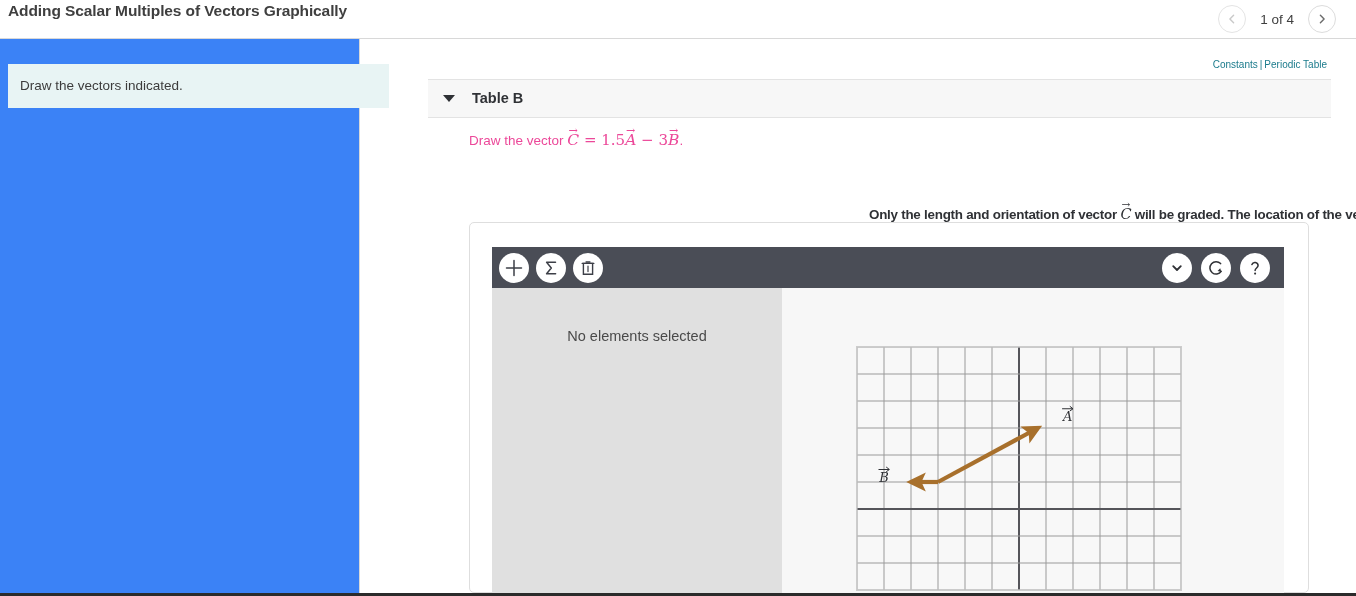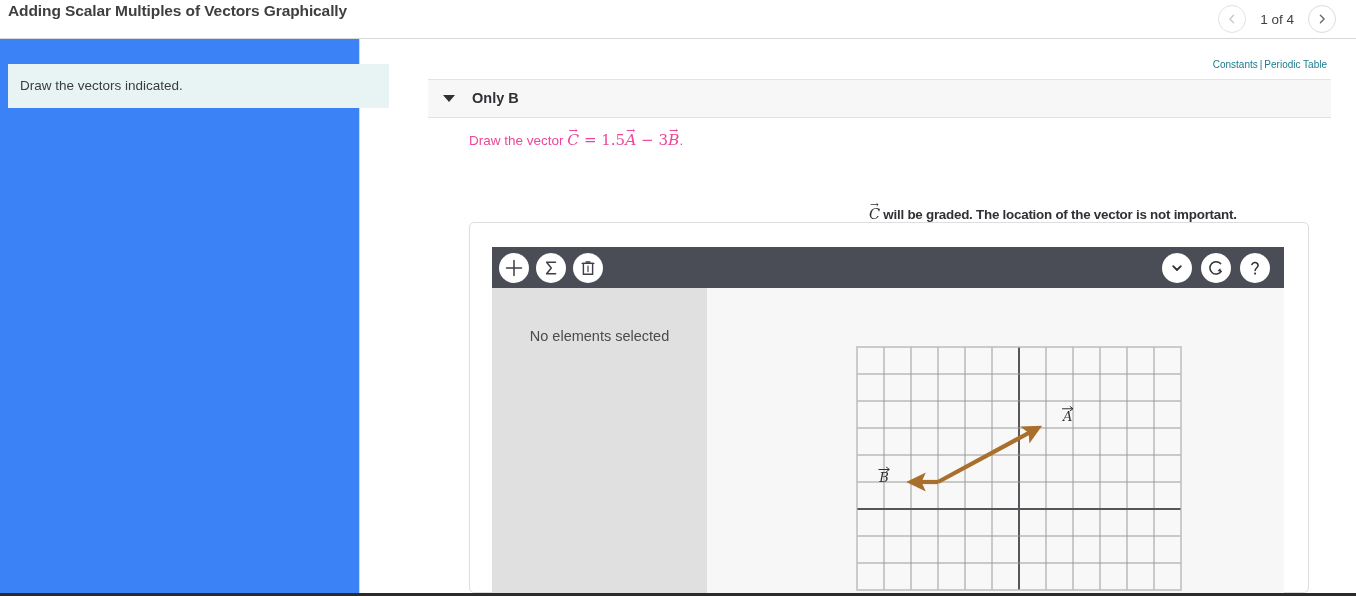--- a/index.html
+++ b/index.html
@@ -266,21 +266,21 @@
     top: 65px;
     width: 792px;
     height: 305px;
     background: #f7f7f7;
     overflow: hidden;
   }
   .selection-panel {
     position: absolute;
     left: 0;
     top: 0;
-    width: 215px;
+    width: 290px;
     height: 305px;
     background: #e0e0e0;
   }
   .selection-text {
     position: absolute;
     left: 50%;
     transform: translateX(-50%);
     top: 40px;
     font-size: 14.5px;
     color: #4a4a4a;
@@ -330,29 +330,29 @@
 </div>
 
 <div class="main">
 
   <div class="toplinks">
     <a>Constants</a><span class="sep">|</span><a>Periodic Table</a>
   </div>
 
   <div class="part-header">
     <div class="part-caret"></div>
-    <div class="part-label">Only B</div>
+    <div class="part-label">Table B</div>
   </div>
 
   <div class="q-line">
     <span>Draw the vector </span><span class="mathser vec"><span class="varr">→</span><span class="vsym">C</span></span><span class="mathser-up"> = </span><span class="mathser-up">1.5</span><span class="mathser vec"><span class="varr">→</span><span class="vsym">A</span></span><span class="mathser-up"> − </span><span class="mathser-up">3</span><span class="mathser vec"><span class="varr">→</span><span class="vsym">B</span></span><span>.</span>
   </div>
 
   <div class="q-bold">
-    <span class="mathser vec"><span class="varr">→</span><span class="vsym">C</span></span><span> will be graded. The location of the vector is not important.</span>
+    <span>Only the length and orientation of vector </span><span class="mathser vec"><span class="varr">→</span><span class="vsym">C</span></span><span> will be graded. The location of the vector is not important.</span>
   </div>
 
   <div class="hints">
     <span class="hint-caret"></span>
     <span>View Available Hint(s)</span>
   </div>
 
   <div class="widget">
 
     <div class="widget-toolbar">

